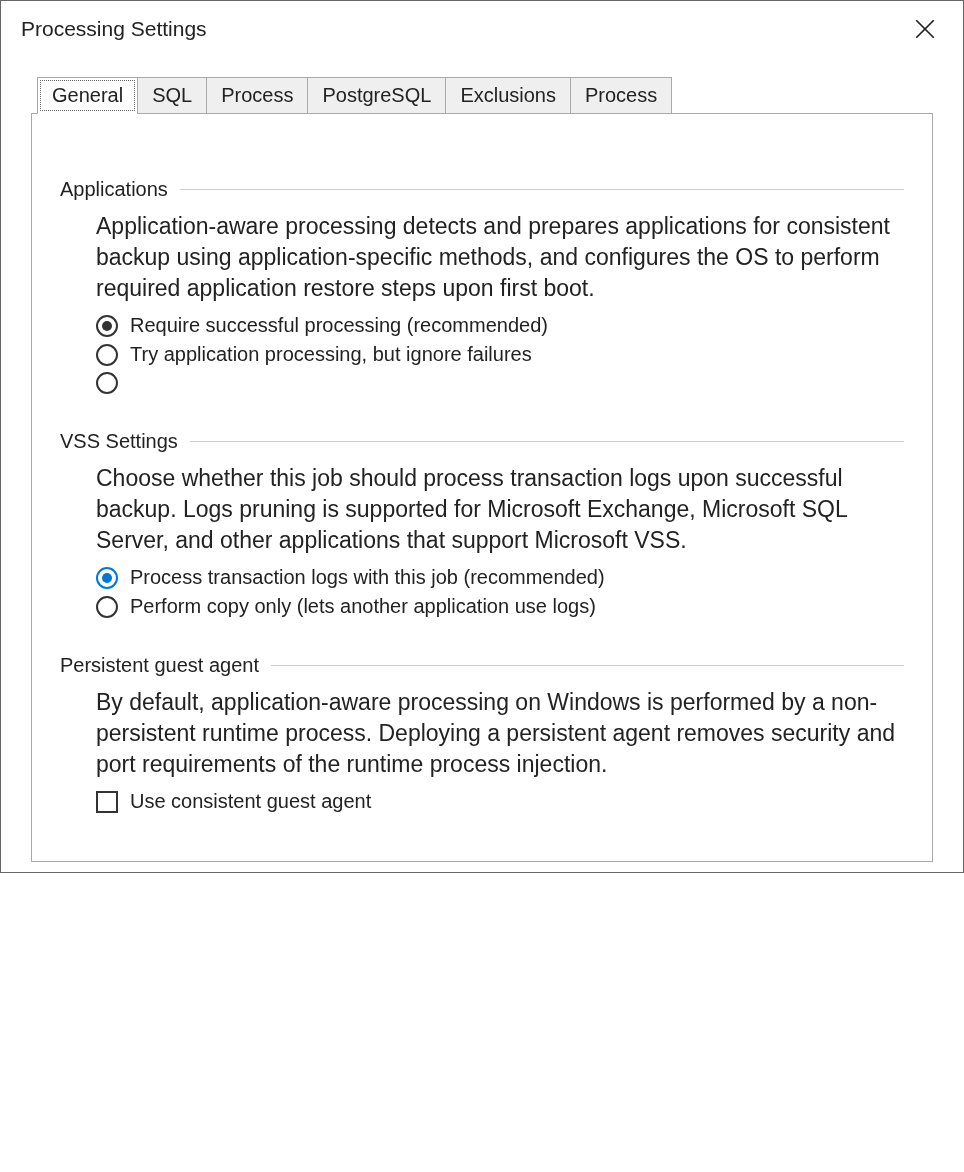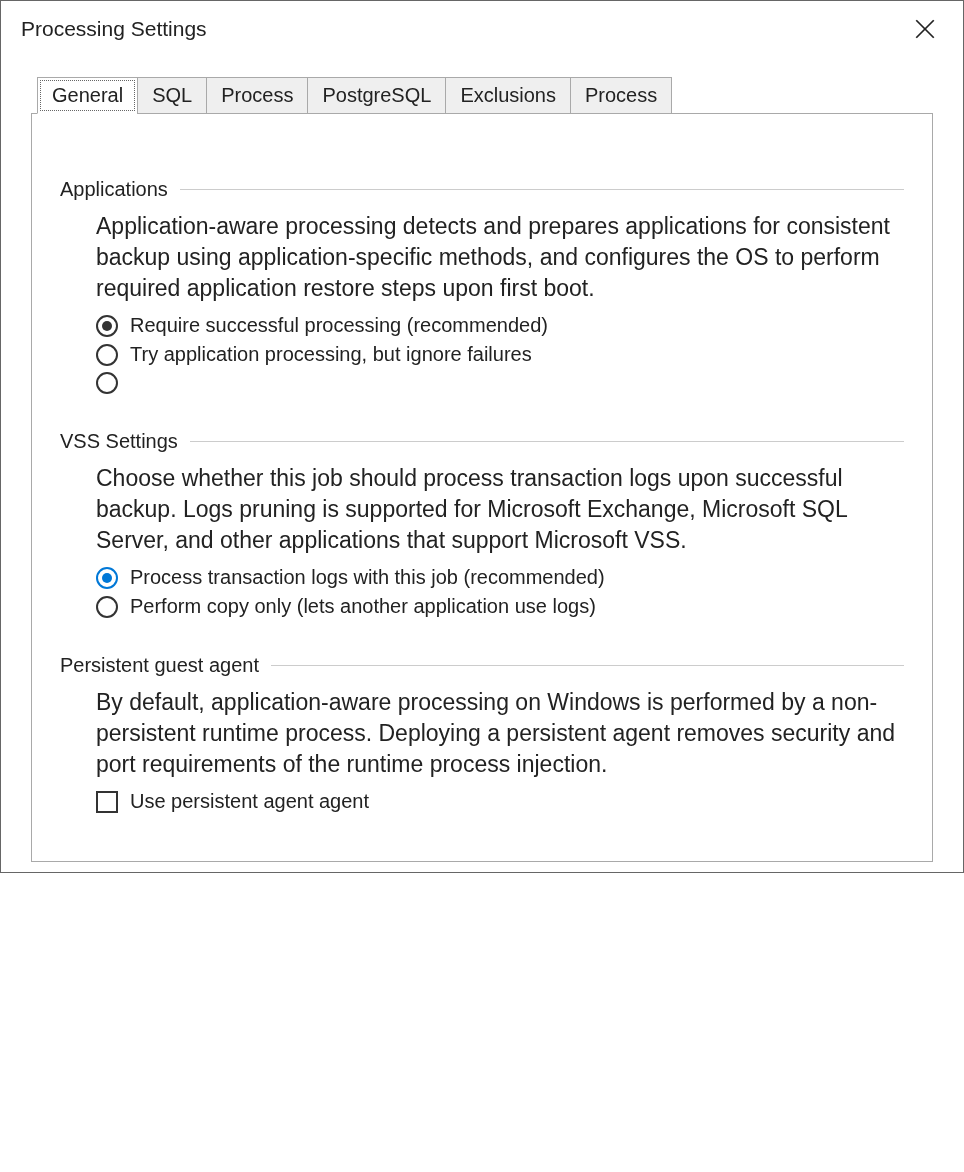--- a/index.html
+++ b/index.html
@@ -186,21 +186,21 @@
 
       <div class="group">
         <div class="group-header">
           <div class="group-title">Persistent guest agent</div>
           <div class="group-line"></div>
         </div>
         <div class="group-body">
           <div class="desc">By default, application-aware processing on Windows is performed by a non-persistent runtime process. Deploying a persistent agent removes security and port requirements of the runtime process injection.</div>
           <div class="check-row">
             <div class="check-box"></div>
-            <div class="check-label">Use persistent agent agent</div>
+            <div class="check-label">Use consistent guest agent</div>
           </div>
         </div>
       </div>
 
     </div>
   </div>
 
   <div class="footer">
     <div class="btn">OK</div>
     <div class="btn">Cancel</div>

